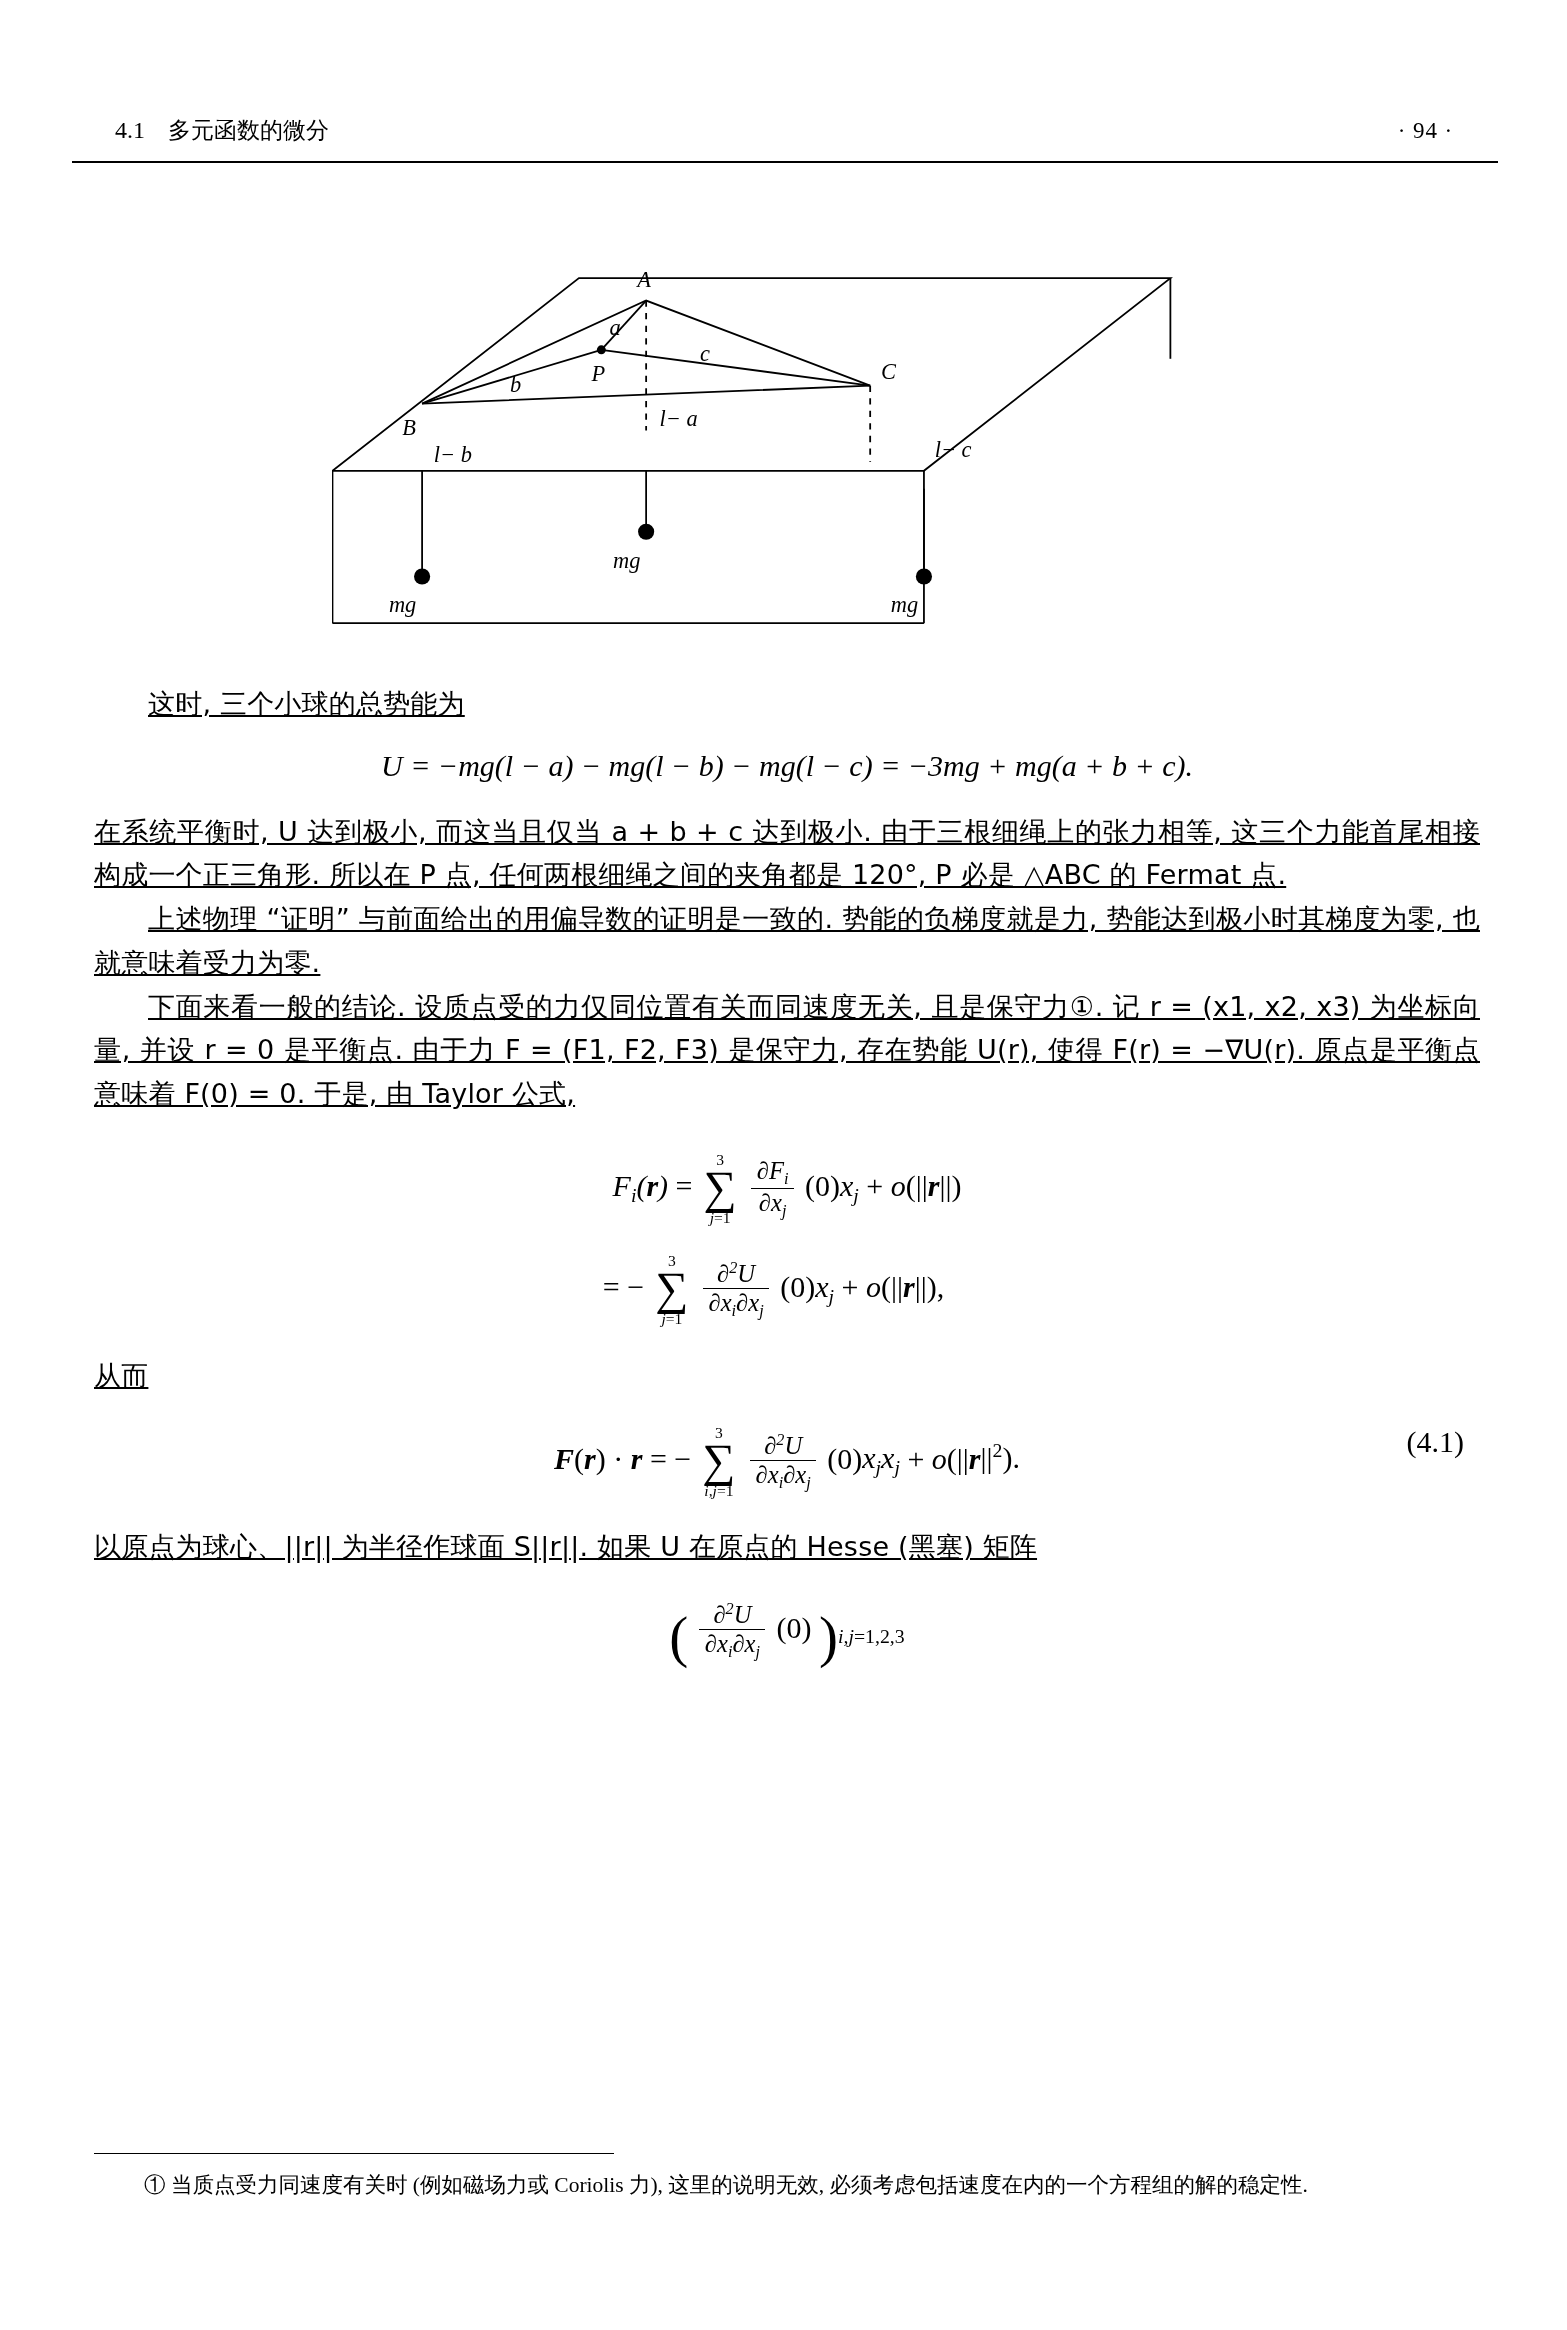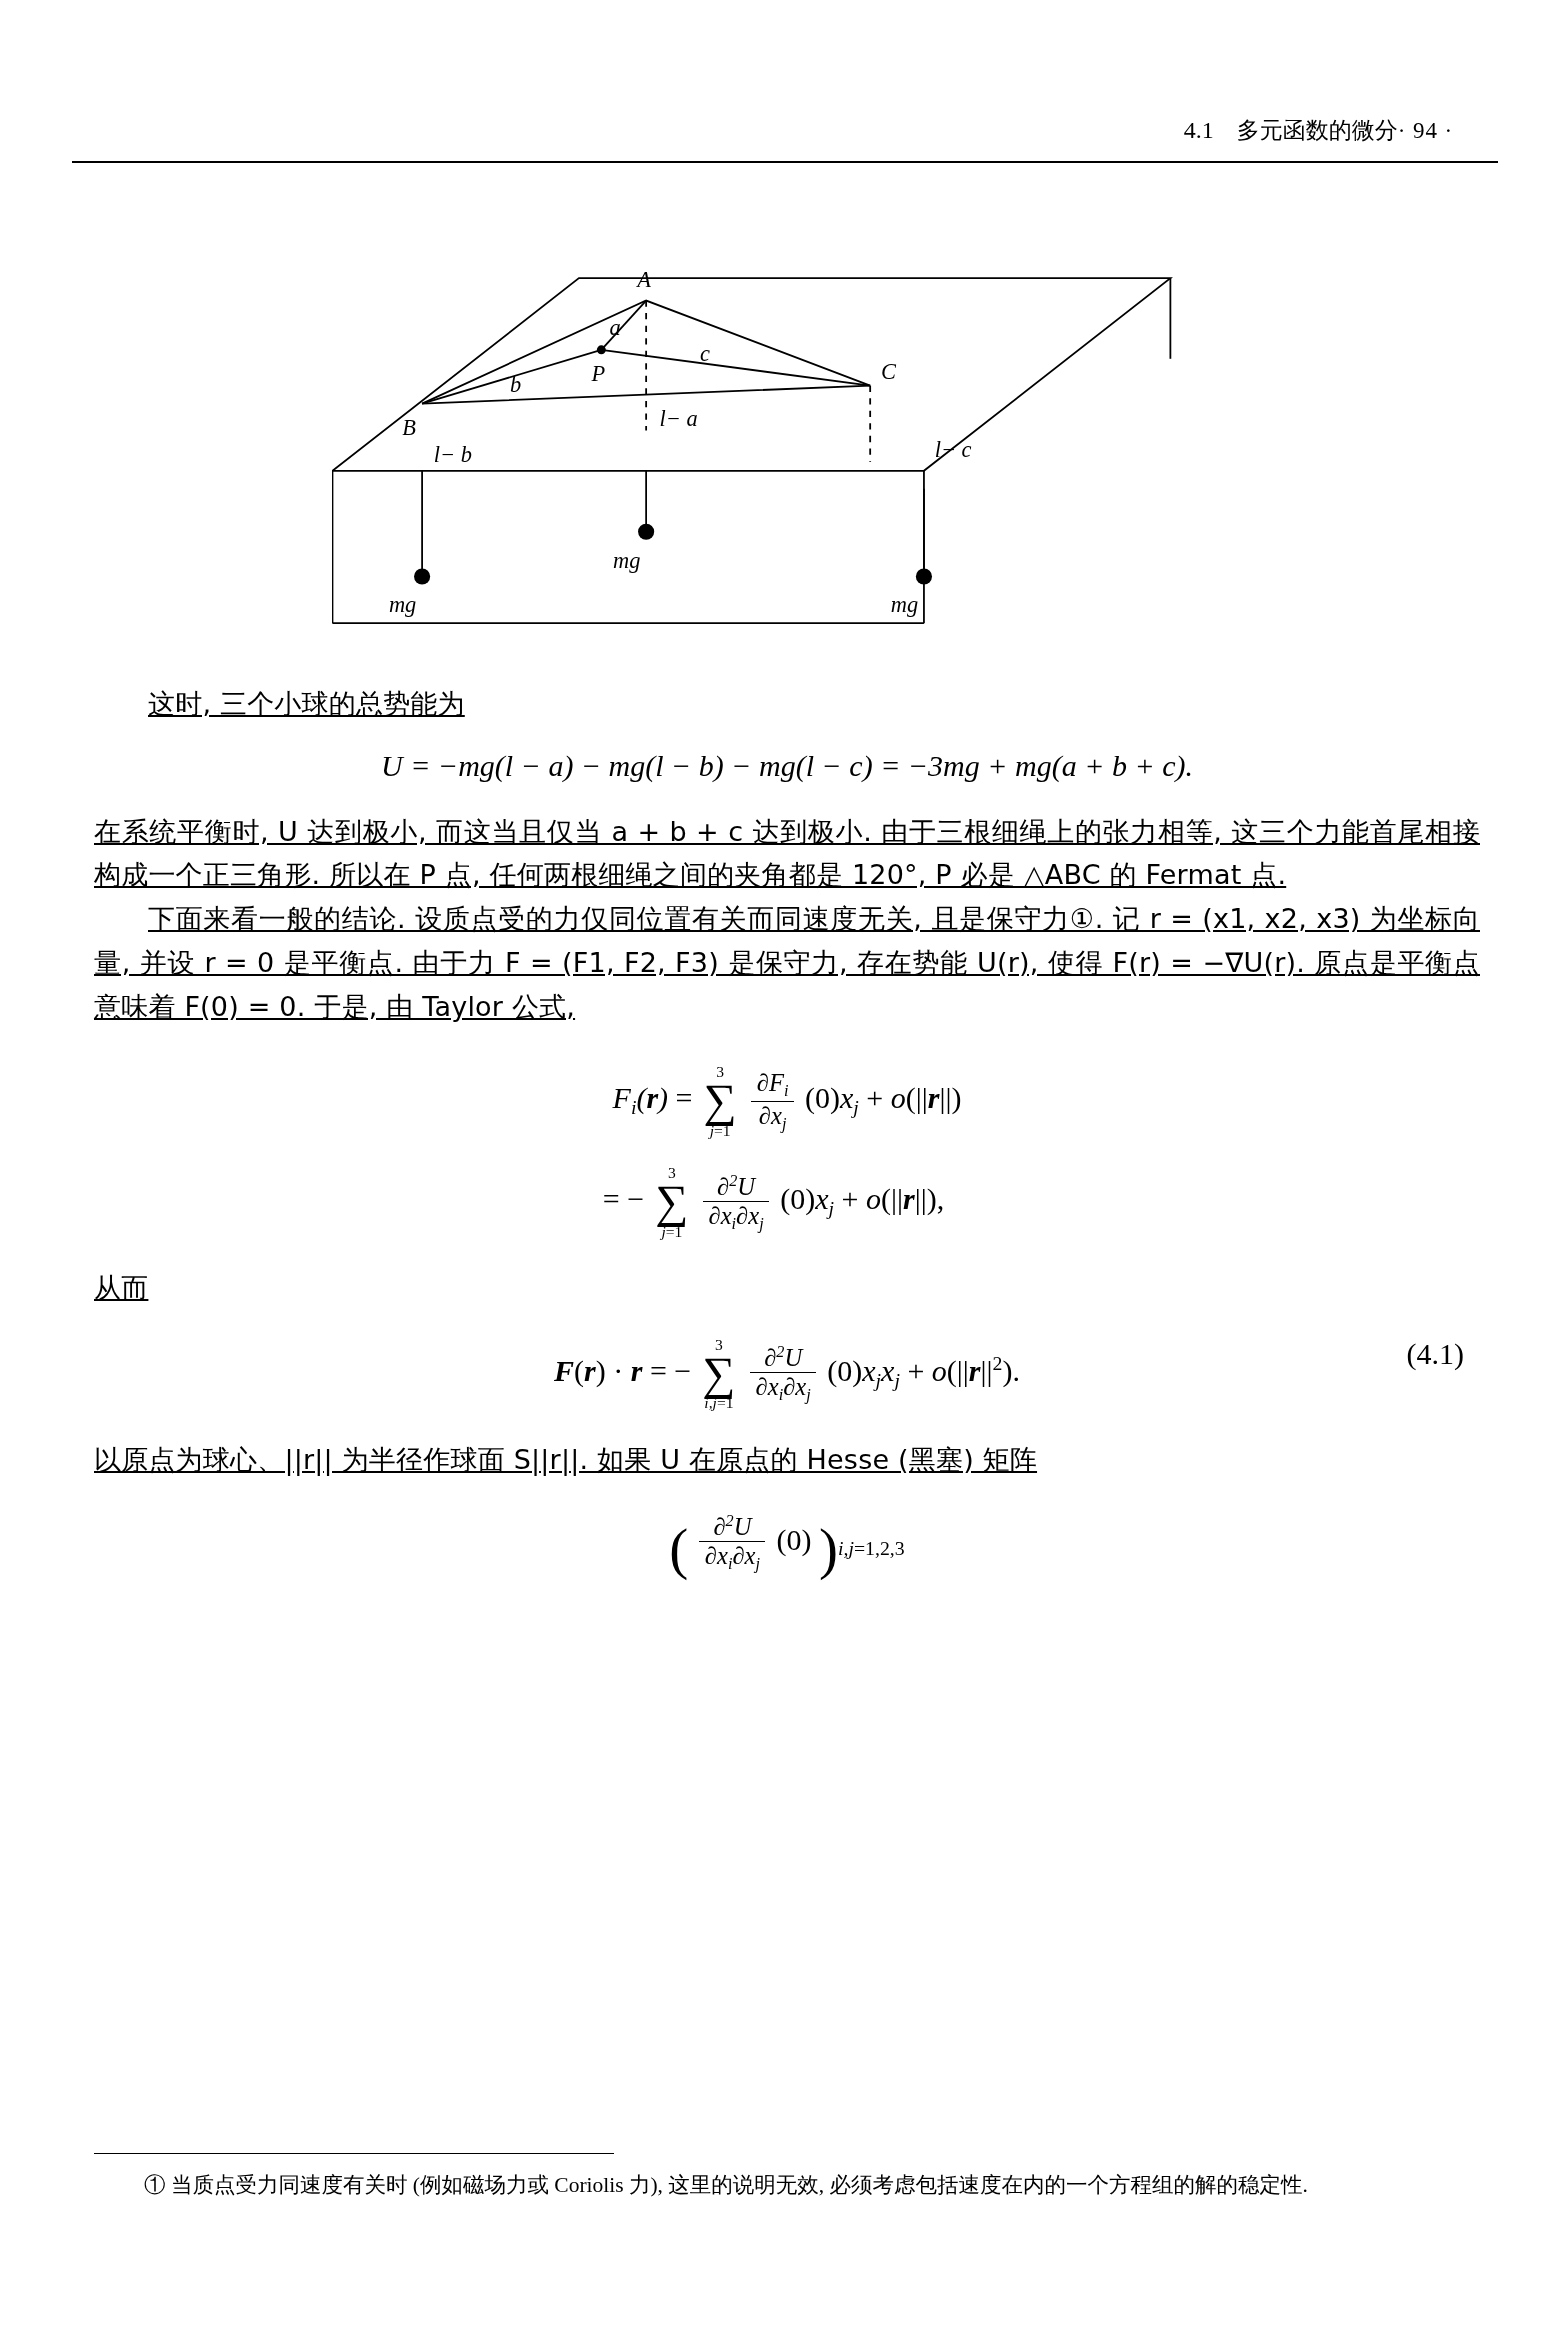--- a/index.html
+++ b/index.html
@@ -21,21 +21,21 @@
     width: 1568px;
     height: 2330px;
   }
   
   .header {
     position: absolute;
     left: 115px;
     top: 115px;
     width: 1338px;
     display: flex;
-    justify-content: flex-end;
+    justify-content: space-between;
     align-items: baseline;
     font-size: 24px;
   }
   .header .sec-num {
     font-family: "Liberation Serif", serif;
     margin-right: 23px;
   }
   .header-left { display: flex; align-items: baseline; }
   .header-left .sec-title {
     font-family: "DejaVu Sans", sans-serif;
@@ -218,20 +218,21 @@
   <div class="body">
 
     <p class="indent">这时, 三个小球的总势能为</p>
 
     <div class="displaymath">
       <span>U = −mg(l − a) − mg(l − b) − mg(l − c) = −3mg + mg(a + b + c).</span>
     </div>
 
     <p>在系统平衡时, U 达到极小, 而这当且仅当 a + b + c 达到极小. 由于三根细绳上的张力相等, 这三个力能首尾相接构成一个正三角形. 所以在 P 点, 任何两根细绳之间的夹角都是 120°, P 必是 △ABC 的 Fermat 点.</p>
 
+    <p class="indent">上述物理 “证明” 与前面给出的用偏导数的证明是一致的. 势能的负梯度就是力, 势能达到极小时其梯度为零, 也就意味着受力为零.</p>
 
     <p class="indent">下面来看一般的结论. 设质点受的力仅同位置有关而同速度无关, 且是保守力①. 记 r = (x1, x2, x3) 为坐标向量, 并设 r = 0 是平衡点. 由于力 F = (F1, F2, F3) 是保守力, 存在势能 U(r), 使得 F(r) = −∇U(r). 原点是平衡点意味着 F(0) = 0. 于是, 由 Taylor 公式,</p>
 
     <div class="displaymath" style="margin-top:36px;">
       <span class="math">F<span class="sub">i</span>(<span class="bold-it">r</span>)</span>
       <span class="mathup"> = </span>
       <span class="sum">
         <span class="lim-top">3</span>
         <span class="sigma">∑</span>
         <span class="lim-bot"><span class="math">j</span>=1</span>

